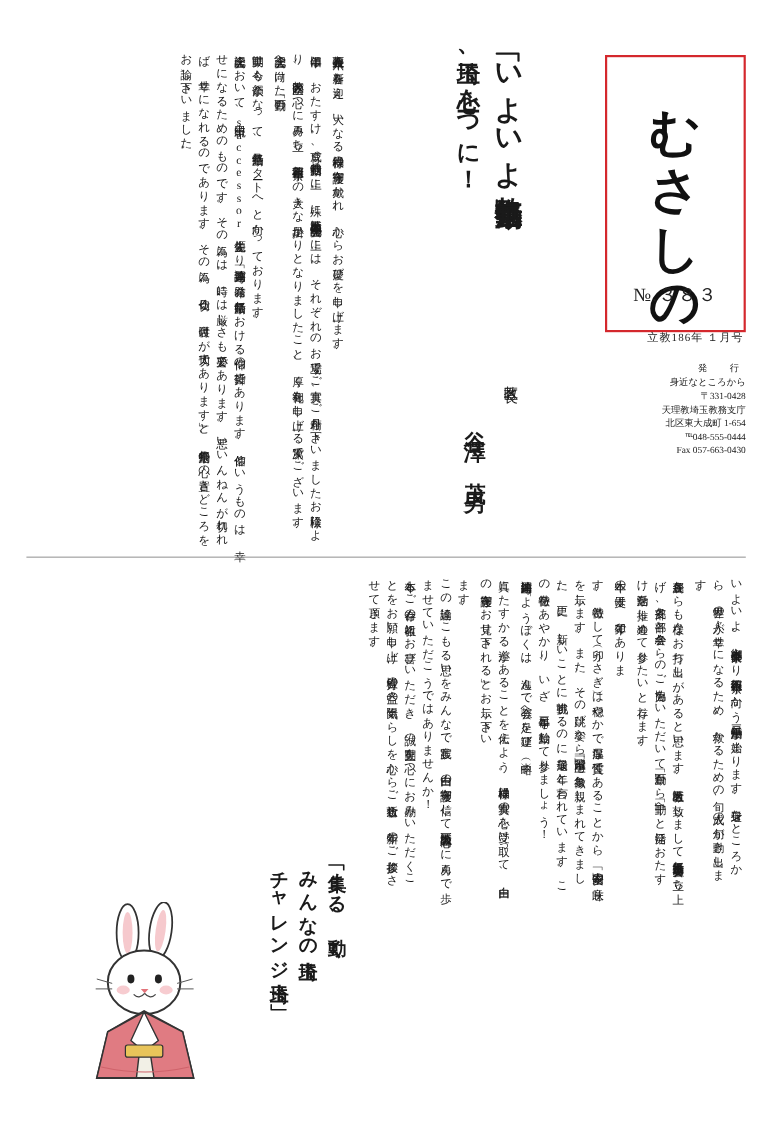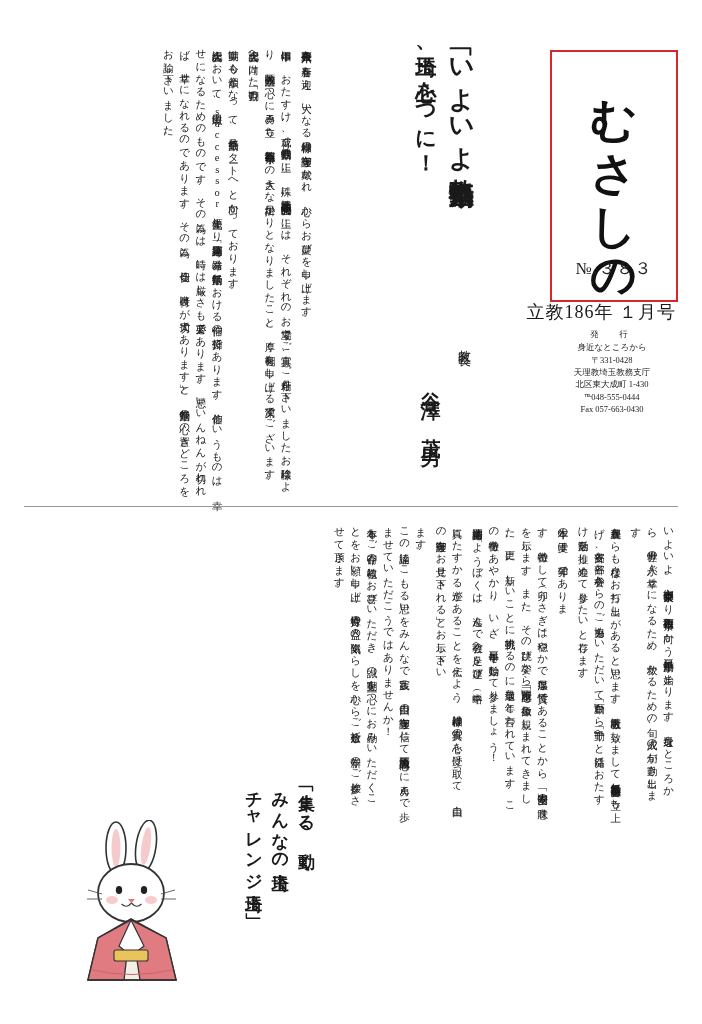--- a/index.html
+++ b/index.html
@@ -70,32 +70,32 @@
     font-size: 17px;
     letter-spacing: 1px;
     color: #222;
     white-space: nowrap;
   }
 
   .issue-date {
     position: absolute;
     top: 300px;
     right: 26px;
-    font-size: 18px;
+    font-size: 10px;
     letter-spacing: 1px;
     white-space: nowrap;
   }
   .imprint {
     position: absolute;
     top: 328px;
     right: 24px;
     width: 132px;
     font-size: 8.5px;
     line-height: 1.45;
-    text-align: center;
+    text-align: right;
     letter-spacing: 0px;
   }
   .imprint .pub-line {
     letter-spacing: 6px;
     margin-bottom: 1px;
   }
 
   
   .headline {
     position: absolute;
@@ -211,21 +211,21 @@
     </div>
   </div>
 
   <div class="issue-date">立教186年 １月号</div>
 
   <div class="imprint">
     <div class="pub-line">発　行</div>
     <div>身近なところから</div>
     <div>〒331-0428</div>
     <div>天理教埼玉教務支庁</div>
-    <div>北区東大成町 1-430</div>
+    <div>北区東大成町 1-654</div>
     <div>℡048-555-0444</div>
     <div>Fax  057-663-0430</div>
   </div>
 
   <div class="headline">
     <div class="line1 vtext">「いよいよ教祖年祭活動」</div>
     <div class="line2 vtext">埼玉、心を一つに！</div>
   </div>
 
   <div class="byline">

